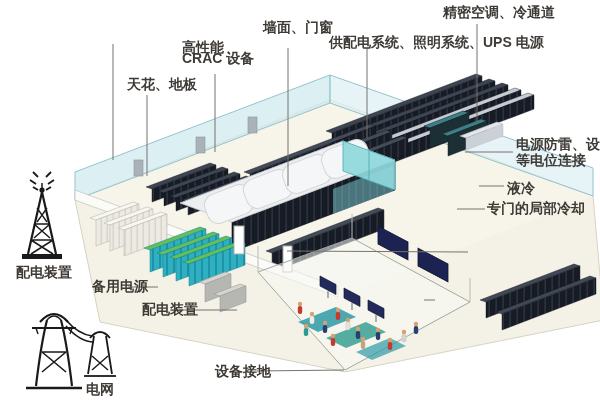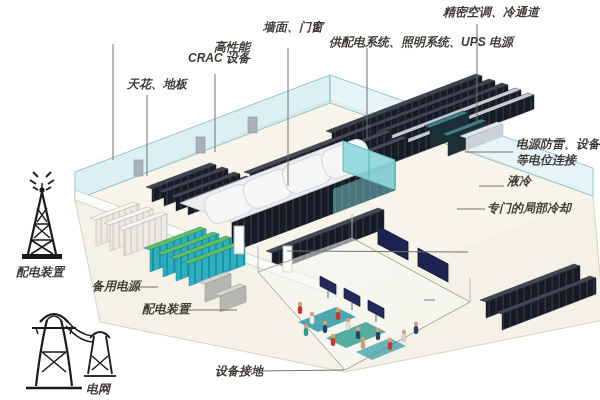--- a/index.html
+++ b/index.html
@@ -1,21 +1,21 @@
 <!DOCTYPE html>
 <html><head>
 <meta charset="utf-8">
 <style>
   html,body{margin:0;padding:0;background:#fff;}
   .stage{position:relative;width:600px;height:400px;background:#ffffff;overflow:hidden;
          font-family:"Liberation Sans","DejaVu Sans",sans-serif;}
   .scene{position:absolute;left:0;top:0;}
-  .lbl{position:absolute;font-size:12px;font-weight:bold;color:#3e3a36;white-space:nowrap;line-height:11px;font-style:italic;}
+  .lbl{position:absolute;font-size:14px;font-weight:bold;color:#3e3a36;white-space:nowrap;line-height:11px;}
   .lbl .ln{display:block;}
-  .lbl.center{text-align:right;}
+  .lbl.center{text-align:left;}
   .lbl.ml .ln{line-height:16px;}
 </style>
 </head>
 <body>
 
 <div class="stage">
 
 <svg class="scene" width="600" height="400" viewBox="0 0 600 400">
   <defs>
     <pattern id="rk" width="7" height="7" patternUnits="userSpaceOnUse">
@@ -282,21 +282,21 @@
   <span class="ln">高性能</span>
   <span class="ln">CRAC 设备</span>
 </div>
 <div class="lbl" style="left:263px;top:22px">墙面、门窗</div>
 <div class="lbl" style="left:329px;top:37px">供配电系统、照明系统、UPS 电源</div>
 <div class="lbl" style="left:443px;top:7px">精密空调、冷通道</div>
 <div class="lbl ml" style="left:516px;top:136px">
   <span class="ln">电源防雷、设备接地、</span>
   <span class="ln">等电位连接</span>
 </div>
-<div class="lbl" style="left:507px;top:176px">液冷</div>
+<div class="lbl" style="left:507px;top:183px">液冷</div>
 <div class="lbl" style="left:487px;top:203px">专门的局部冷却</div>
 <div class="lbl" style="left:215px;top:366px">设备接地</div>
 <div class="lbl" style="left:16px;top:267px">配电装置</div>
 <div class="lbl" style="left:92px;top:281px">备用电源</div>
 <div class="lbl" style="left:142px;top:304px">配电装置</div>
 <div class="lbl" style="left:86px;top:384px">电网</div>
 
 </div>
 
 </body></html>

